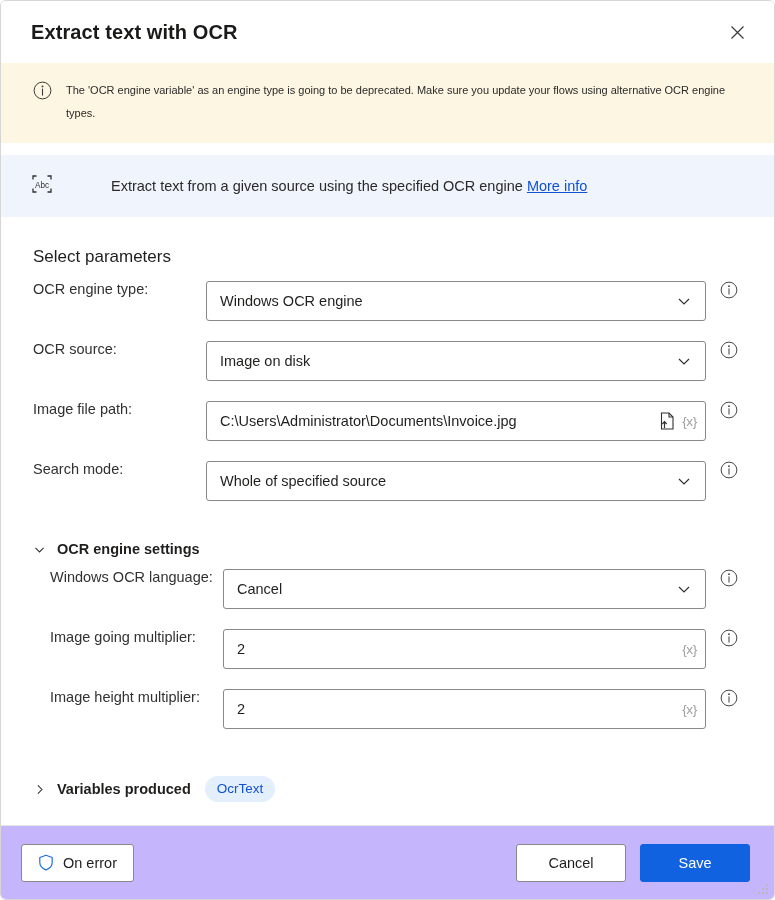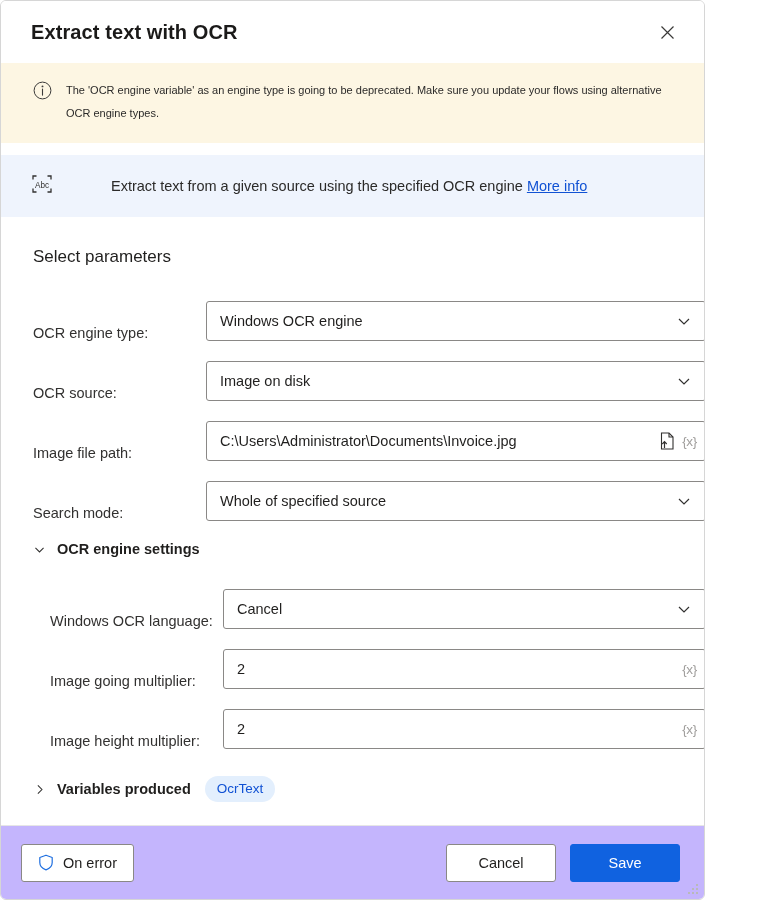--- a/index.html
+++ b/index.html
@@ -10,21 +10,21 @@
   body {
     width: 775px;
     height: 900px;
     font-family: "Liberation Sans", sans-serif;
     color: #201f1e;
     overflow: hidden;
   }
 
   .dialog {
     position: relative;
-    width: 705px;
+    width: 775px;
     height: 900px;
     box-sizing: border-box;
     background: #ffffff;
     border: 1px solid #d6d6d6;
     border-radius: 6px;
     display: flex;
     flex-direction: column;
     overflow: hidden;
   }
 
@@ -117,21 +117,21 @@
     font-size: 17px;
     color: #201f1e;
     padding: 30px 0 0 32px;
     font-weight: 400;
   }
 
   .rows { padding-top: 14px; }
 
   .row {
     display: flex;
-    align-items: flex-end;
+    align-items: flex-start;
     height: 60px;
     padding-left: 32px;
     box-sizing: border-box;
   }
   .row .label {
     width: 173px;
     flex: 0 0 173px;
     font-size: 14.5px;
     color: #323130;
   }

